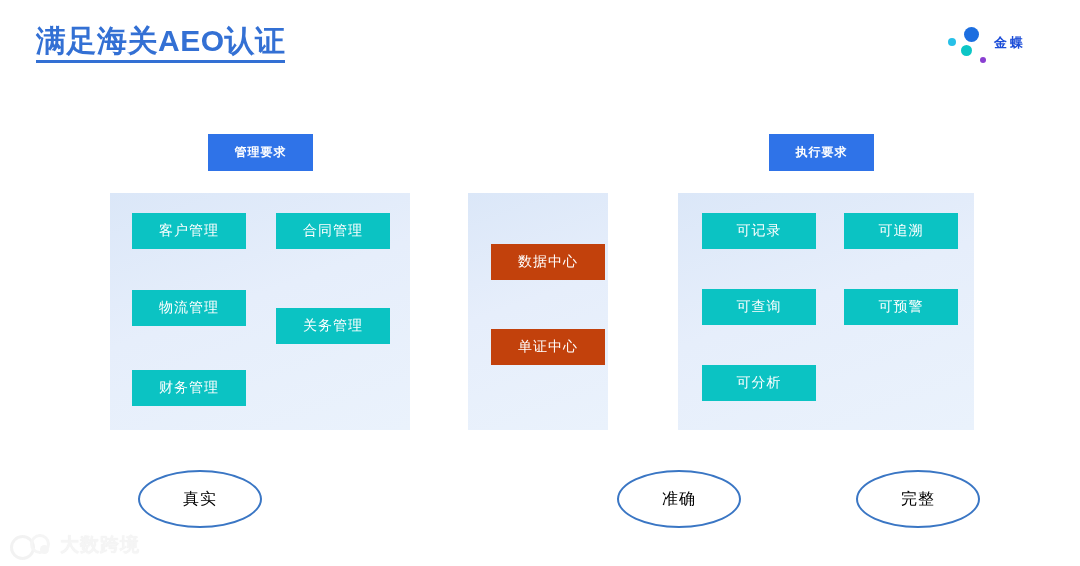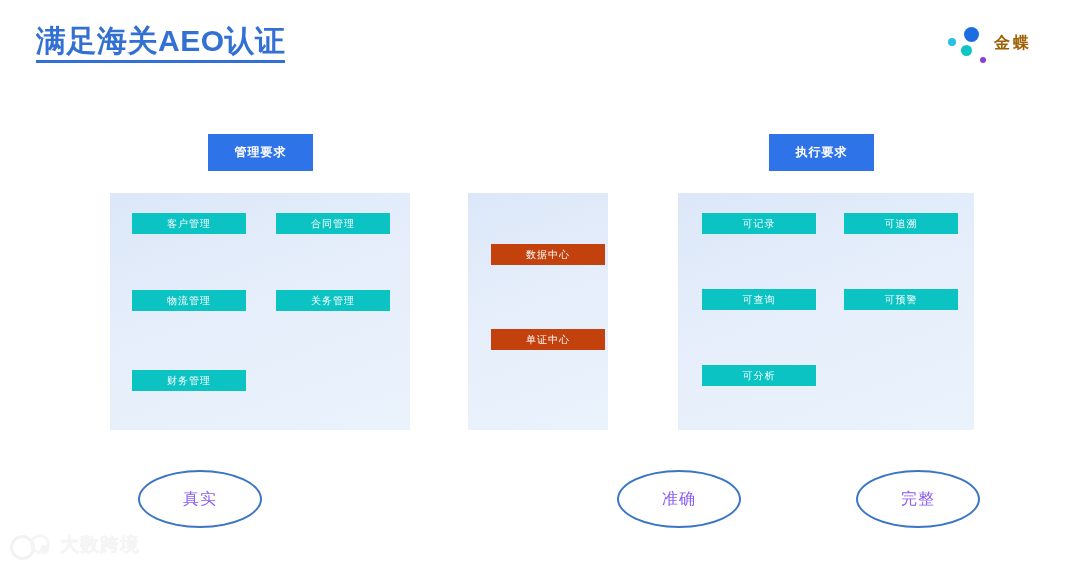--- a/index.html
+++ b/index.html
@@ -55,23 +55,23 @@
     border-radius: 50%;
   }
   #dot-big      { width: 15px; height: 15px; background: #1c6ee0; left: 20px;  top: 5px;  }
   #dot-cyan     { width: 8px;  height: 8px;  background: #27c0e8; left: 4px;   top: 16px; }
   #dot-teal     { width: 11px; height: 11px; background: #0cc6c6; left: 17px;  top: 23px; }
   #dot-purple   { width: 6px;  height: 6px;  background: #8a3fd1; left: 36px;  top: 35px; }
   #brand-name {
     position: absolute;
     left: 50px;
     top: 7px;
-    font-size: 16px;
-    font-weight: bold;
-    color: #a16207;
+    font-size: 13px;
+    font-weight: bold;
+    color: #1d4ed8;
     letter-spacing: 3px;
     line-height: 28px;
     white-space: nowrap;
   }
 
   
   .col-header {
     position: absolute;
     height: 37px;
     background: #2f73e8;
@@ -94,37 +94,37 @@
     height: 237px;
     background: linear-gradient(160deg, #dbe7f8 0%, #e6eefb 45%, #eaf2fc 100%);
   }
   #panel-mgmt { left: 110px;  width: 300px; }
   #panel-info { left: 468px;  width: 140px; }
   #panel-exec { left: 678px;  width: 296px; }
 
   
   .chip {
     position: absolute;
-    height: 21px;
+    height: 36px;
     display: flex;
     align-items: center;
     justify-content: center;
     color: #ffffff;
-    font-size: 10px;
+    font-size: 14px;
     letter-spacing: 1px;
     white-space: nowrap;
   }
   .chip.teal   { background: #0bc3c3; width: 114px; }
   .chip.purple { background: #c2410c; width: 114px; }
 
   
   #chip-khgl { left: 132px; top: 213px; }
   #chip-htgl { left: 276px; top: 213px; }
   #chip-wlgl { left: 132px; top: 290px; }
-  #chip-gwgl { left: 276px; top: 290px; }
+  #chip-gwgl { left: 276px; top: 308px; }
   #chip-cwgl { left: 132px; top: 370px; }
 
   
   #chip-sjzx { left: 491px; top: 244px; }
   #chip-dzzx { left: 491px; top: 329px; }
 
   
   #chip-kjl  { left: 702px; top: 213px; }
   #chip-kzs  { left: 844px; top: 213px; }
   #chip-kcx  { left: 702px; top: 289px; }
@@ -137,21 +137,21 @@
     top: 470px;
     width: 120px;
     height: 54px;
     border: 2px solid #3a76c4;
     border-radius: 50%;
     background: #ffffff;
     display: flex;
     align-items: center;
     justify-content: center;
     font-size: 16px;
-    color: #8b5cf6;
+    color: #000000;
     letter-spacing: 1px;
   }
   #ellipse-zhenshi  { left: 138px; }
   #ellipse-youxiao  { left: 378px; }
   #ellipse-zhunque  { left: 617px; }
   #ellipse-wanzheng { left: 856px; }
 
   
   #watermark {
     position: absolute;

